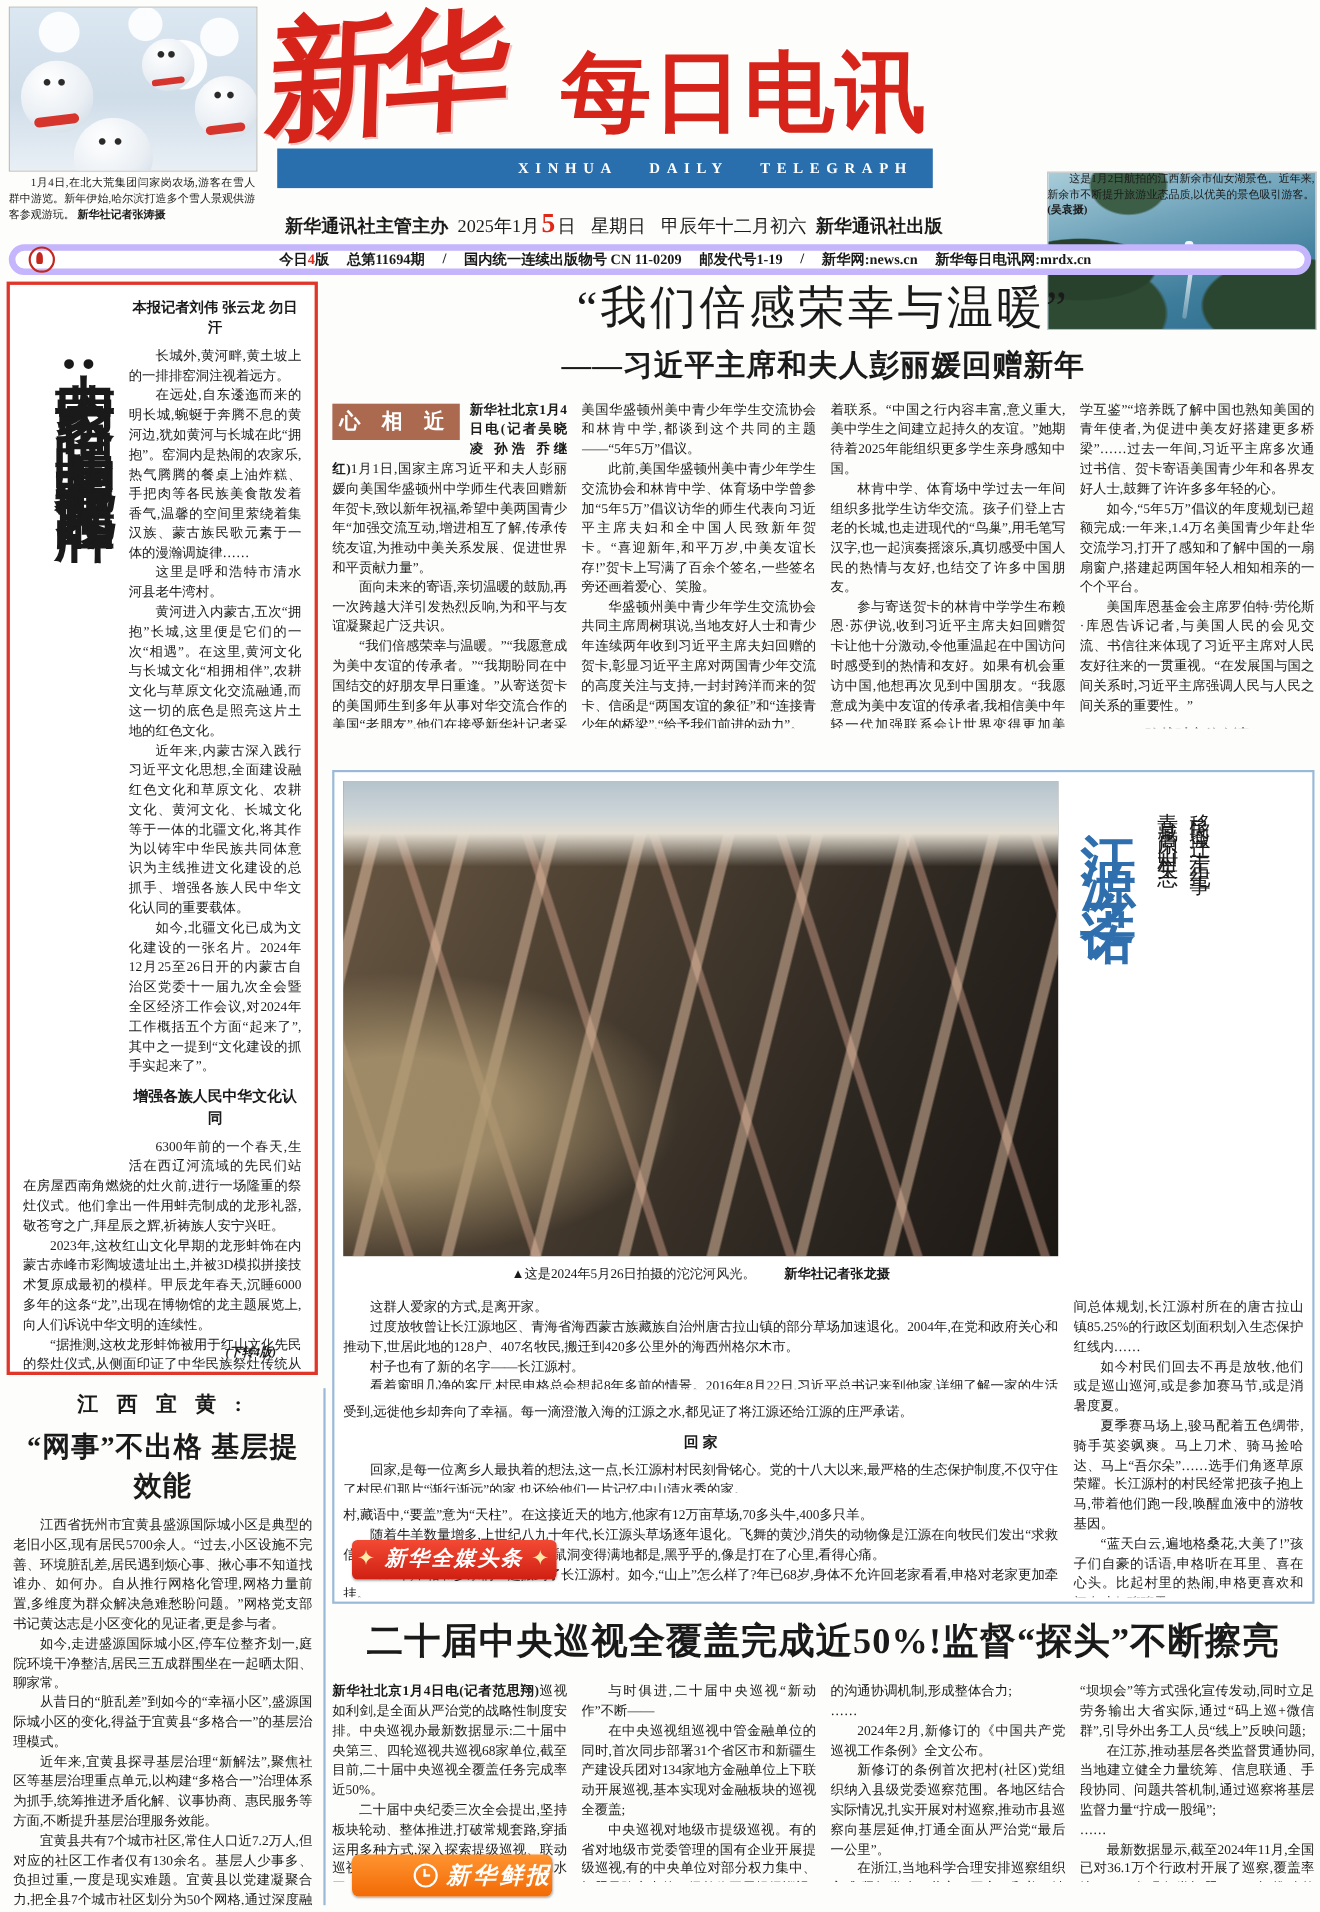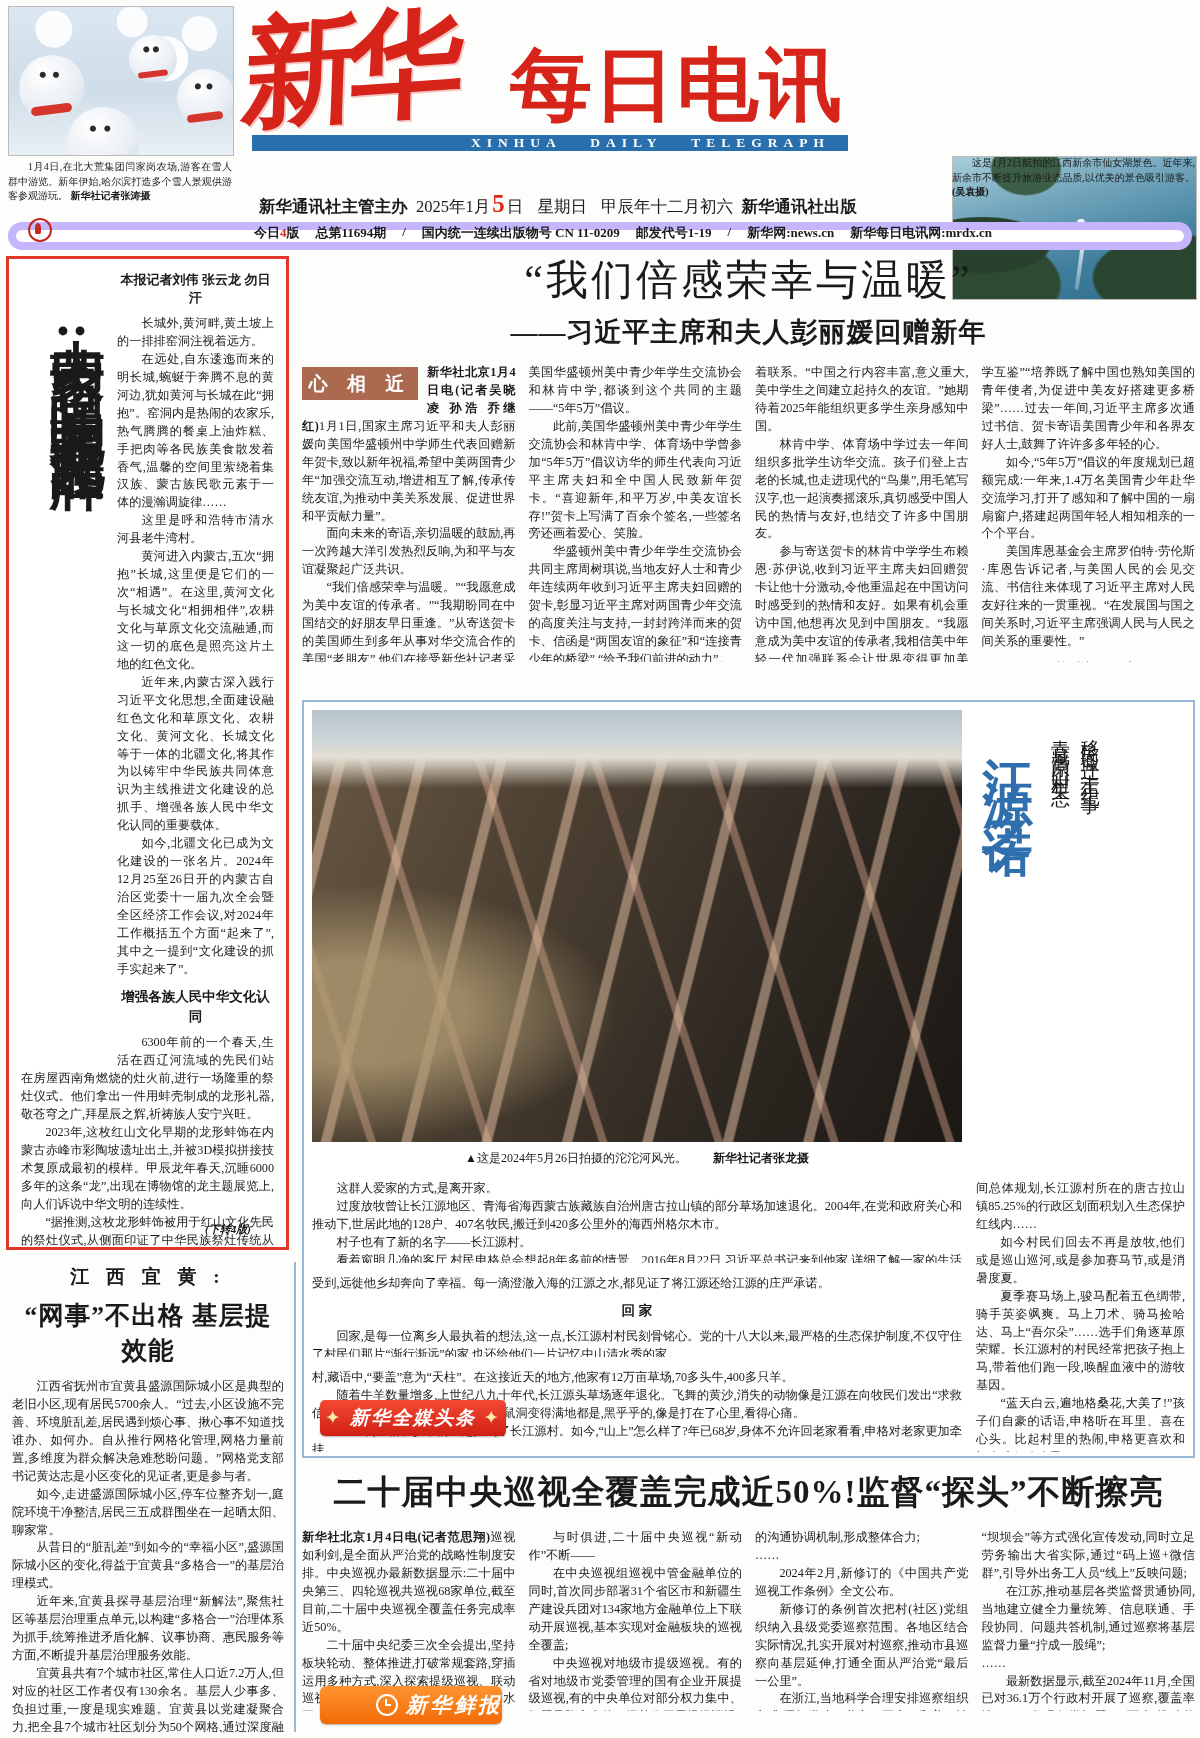--- a/index.html
+++ b/index.html
@@ -35,21 +35,21 @@
   
   .callig{font-weight:900;color:#d6241a;font-size:118px;line-height:1;letter-spacing:-14px;
       transform:rotate(-4deg) skewX(-6deg);text-shadow:2px 2px 0 rgba(214,36,26,.25);}
   .mtitle{font-weight:900;color:#d6241a;font-size:79px;line-height:1;letter-spacing:1px;transform:scaleX(1.04);transform-origin:left;}
   .ebar{background:#2a6fad;color:#fff;display:flex;align-items:center;justify-content:flex-end;
       font-weight:bold;font-size:13.5px;letter-spacing:6px;word-spacing:20px;padding-right:18px;box-sizing:border-box;}
   .mmeta{display:flex;justify-content:space-between;align-items:baseline;font-size:16.5px;}
   .mmeta .bld{font-weight:bold;}
   .dayred{color:#e02818;font-size:25px;font-weight:bold;padding:0 2px;}
   
-  .ibar{border:8px solid #c4b5fd;border-radius:15px;display:flex;align-items:flex-end;background:#fff;box-sizing:border-box;}
+  .ibar{border:6px solid #c4b5fd;border-radius:15px;display:flex;align-items:center;background:#fff;box-sizing:border-box;}
   .emblem{width:20px;height:20px;border:2px solid #c2281e;border-radius:50%;margin:0 10px 0 12px;position:relative;flex:none;}
   .emblem:after{content:"";position:absolute;left:5px;top:3px;width:6px;height:11px;background:#c2281e;border-radius:50% 50% 20% 20%;}
   .ibar-c{flex:1;display:flex;justify-content:center;gap:16px;font-size:13px;font-weight:bold;white-space:nowrap;}
   .ired{color:#e02818;}
   
   .para{margin:0;font-size:12.2px;line-height:1.47;text-align:justify;text-indent:2em;}
   .k-h{text-indent:0;text-align:center;font-weight:bold;font-size:13.5px;margin:8px 0;
       font-family:"Liberation Sans","DejaVu Sans",sans-serif;}
   .k-c{text-indent:0;}
   .para b{font-weight:bold;}
@@ -107,21 +107,21 @@
     <div class="sman" style="left:120px;top:28px;width:48px;height:48px;"></div>
     <div class="sman" style="left:168px;top:62px;width:58px;height:58px;"></div>
     <div class="sman" style="left:58px;top:100px;width:72px;height:72px;"></div>
   </div>
 </div>
 <div class="abs pcap" style="left:8px;top:156px;width:224px;"><span>1月4日,在北大荒集团闫家岗农场,游客在雪人群中游览。新年伊始,哈尔滨打造多个雪人景观供游客参观游玩。</span> <b>新华社记者张涛摄</b></div>
 
 <div class="abs" style="left:238px;top:4px;width:712px;height:155px;">
   <div class="abs callig" style="left:4px;top:6px;">新华</div>
   <div class="abs mtitle" style="left:272px;top:42px;">每日电讯</div>
-  <div class="abs ebar" style="left:14px;top:131px;width:596px;height:16px;">XINHUA DAILY TELEGRAPH</div>
+  <div class="abs ebar" style="left:14px;top:131px;width:596px;height:36px;">XINHUA DAILY TELEGRAPH</div>
 </div>
 <div class="abs mmeta" style="left:259px;top:190px;width:598px;">
   <span class="bld">新华通讯社主管主办</span>
   <span>
     <span>2025年1月</span><span class="dayred">5</span><span>日</span>
     <span style="margin-left:10px;">星期日</span>
     <span style="margin-left:10px;">甲辰年十二月初六</span>
   </span>
   <span class="bld">新华通讯社出版</span>
 </div>

